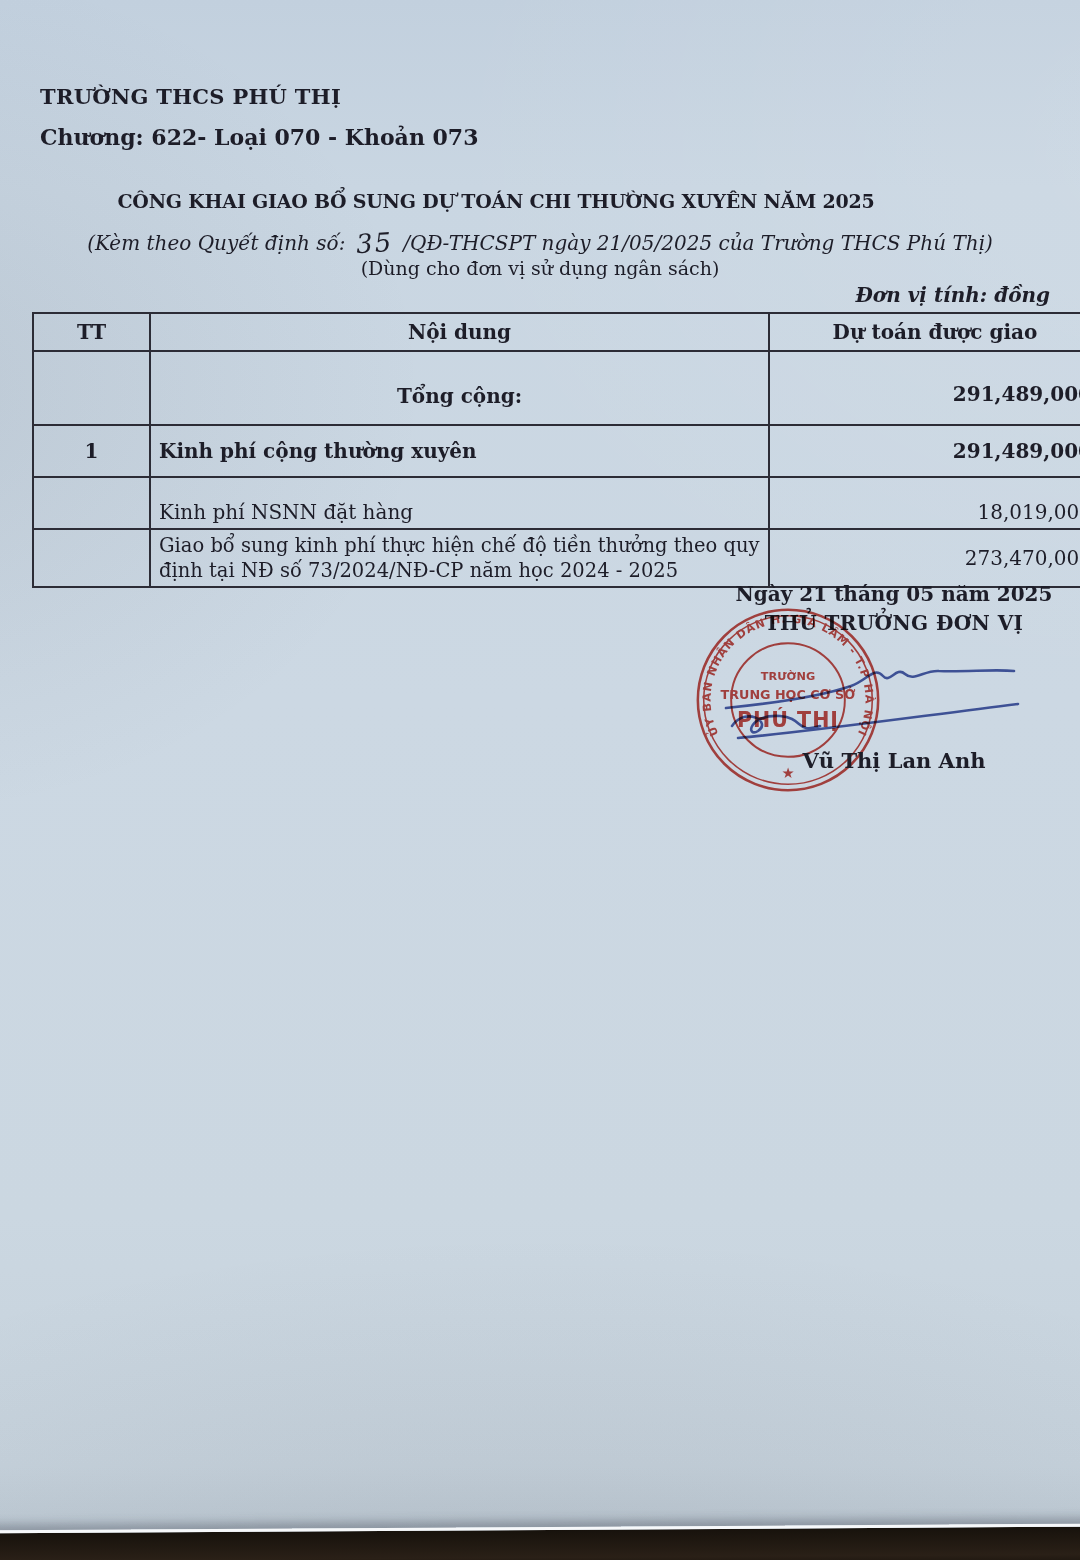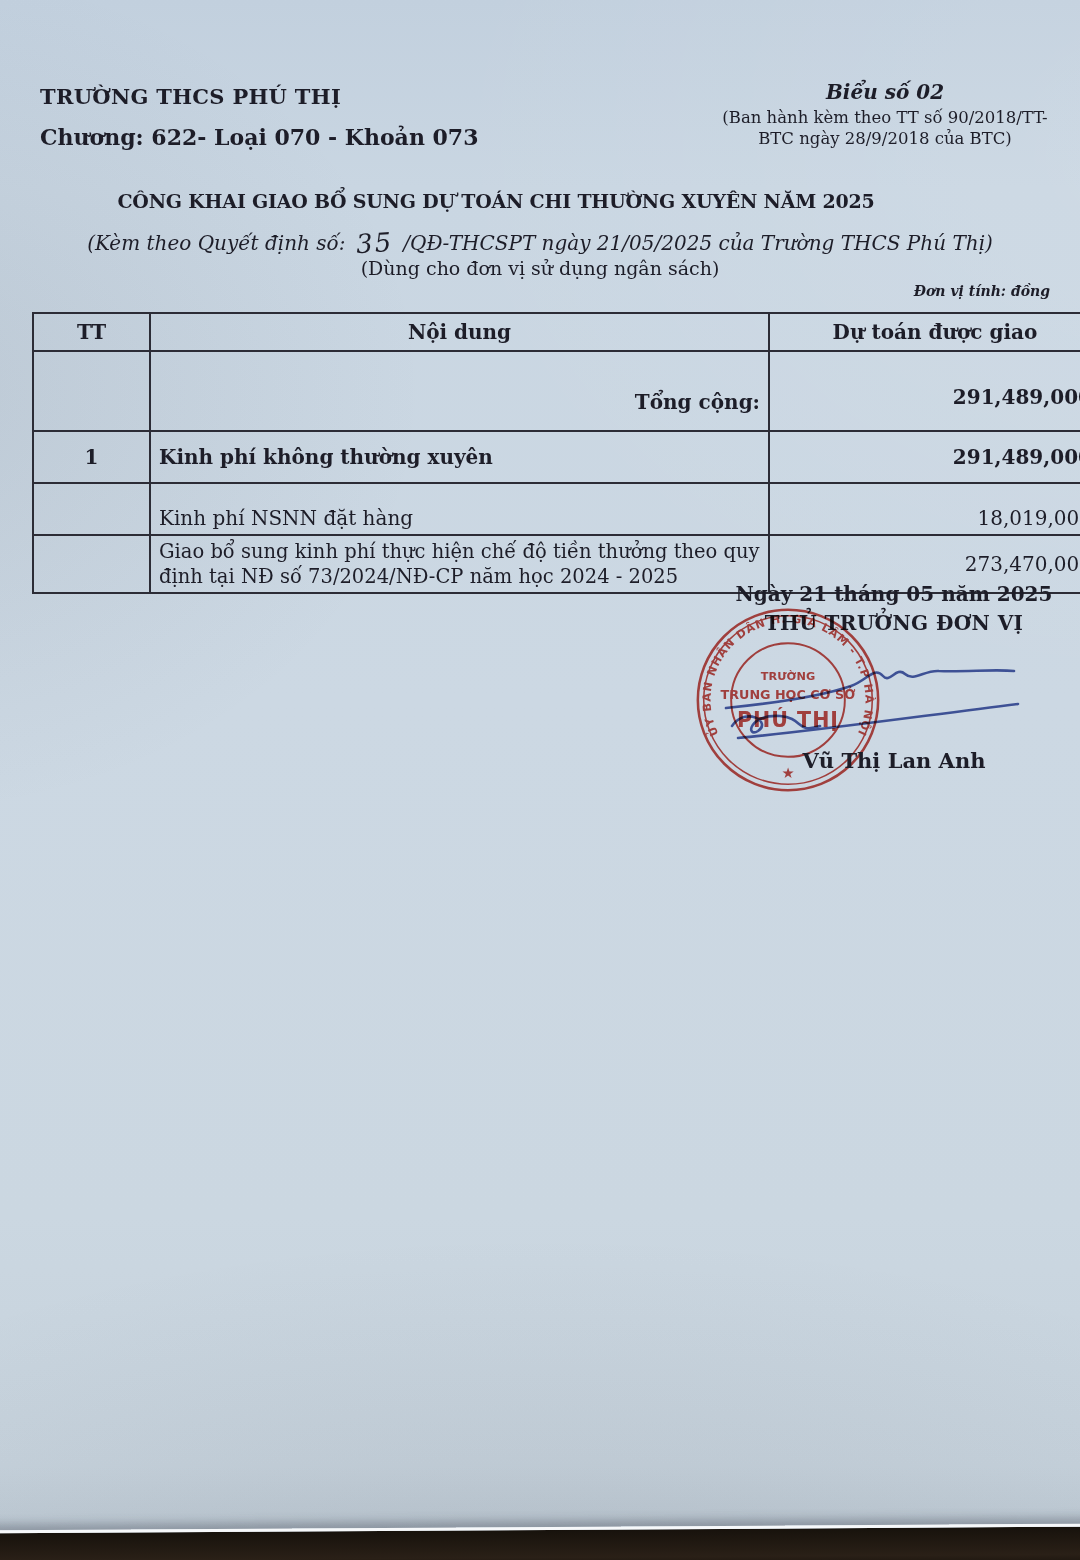--- a/index.html
+++ b/index.html
@@ -26,38 +26,38 @@
   .hdr-school{left:40px;top:84px;font-size:21px;font-weight:bold;letter-spacing:.3px;}
   .hdr-chapter{left:40px;top:124px;font-size:22px;font-weight:bold;}
   .hdr-right{left:720px;top:80px;width:330px;text-align:center;}
   .hdr-formno{font-size:20px;font-weight:bold;font-style:italic;}
   .hdr-note{font-size:16.5px;line-height:21px;margin-top:3px;}
 
   .title-main{left:0;top:190px;width:992px;text-align:center;font-size:19px;font-weight:bold;letter-spacing:-.2px;}
   .title-sub{left:0;top:226px;width:1080px;text-align:center;font-size:20px;font-style:italic;}
   .hand-no{display:inline-block;font-size:26px;font-style:italic;transform:rotate(-4deg) translateY(2px);letter-spacing:2px;padding:0 4px;}
   .title-usage{left:0;top:257px;width:1080px;text-align:center;font-size:19px;}
-  .unit-note{right:30px;top:283px;font-size:14px;font-style:italic;font-weight:600;}
+  .unit-note{right:30px;top:283px;font-size:20px;font-style:italic;font-weight:600;}
 
   table.main{
     position:absolute;left:32px;top:312px;width:1026px;
     border-collapse:collapse;table-layout:fixed;
   }
   table.main td,table.main th{
     border:2px solid #2c2c36;
     font-size:20px;vertical-align:middle;
     padding:2px 8px;color:#1d1d28;
   }
   th.col-tt{width:99px;}
   th.col-content{width:601px;border-radius:11px;}
   th.col-amount{width:314px;}
   .h-row th{font-weight:bold;text-align:center;height:32px;font-size:20px;}
   .amt{text-align:right;padding-right:12px;}
   .r-total td{height:52px;}
-  .r-total .cell-content{text-align:right;font-weight:bold;padding-top:24px;}
+  .r-total .cell-content{text-align:center;font-weight:bold;padding-top:18px;}
   .r-total .amt{font-weight:bold;padding-top:14px;}
   .r1 td{height:46px;}
   .r1 .cell-tt{text-align:center;font-weight:bold;}
   .r1 .cell-content{font-weight:bold;}
   .r1 .amt{font-weight:bold;}
   .r2 td{height:44px;}
   .r2 .cell-content,.r2 .amt{vertical-align:bottom;padding-bottom:4px;}
   .r3 td{height:52px;}
   .r3 .cell-content{font-size:19.5px;line-height:25px;margin-left:12px;}
 
@@ -77,27 +77,20 @@
   }
 </style>
 </head>
 <body>
 
 <div class="photo">
 
   <div class="abs hdr-school">TRƯỜNG THCS PHÚ THỊ</div>
   <div class="abs hdr-chapter">Chương: 622- Loại 070 - Khoản 073</div>
 
-  <div class="abs hdr-right">
-    <div class="hdr-formno">Biểu số 02</div>
-    <div class="hdr-note">
-      <div>(Ban hành kèm theo TT số 90/2018/TT-</div>
-      <div>BTC ngày 28/9/2018 của BTC)</div>
-    </div>
-  </div>
 
   <div class="abs title-main">CÔNG KHAI GIAO BỔ SUNG DỰ TOÁN CHI THƯỜNG XUYÊN NĂM 2025</div>
   <div class="abs title-sub">
     <span>(Kèm theo Quyết định số:</span>
     <span class="hand-no">35</span>
     <span>/QĐ-THCSPT ngày 21/05/2025 của Trường  THCS Phú Thị)</span>
   </div>
   <div class="abs title-usage">(Dùng cho đơn vị sử dụng ngân sách)</div>
   <div class="abs unit-note">Đơn vị tính: đồng</div>
 
@@ -110,21 +103,21 @@
       </tr>
     </thead>
     <tbody>
       <tr class="r-total">
         <td class="cell-tt"></td>
         <td class="cell-content">Tổng cộng:</td>
         <td class="amt">291,489,000</td>
       </tr>
       <tr class="r1">
         <td class="cell-tt">1</td>
-        <td class="cell-content">Kinh phí không thường xuyên</td>
+        <td class="cell-content">Kinh phí cộng thường xuyên</td>
         <td class="amt">291,489,000</td>
       </tr>
       <tr class="r2">
         <td class="cell-tt"></td>
         <td class="cell-content">Kinh phí NSNN  đặt hàng</td>
         <td class="amt">18,019,000</td>
       </tr>
       <tr class="r3">
         <td class="cell-tt"></td>
         <td class="cell-content">Giao bổ sung kinh phí thực hiện chế độ tiền thưởng theo quy định tại NĐ số 73/2024/NĐ-CP năm học 2024 - 2025</td>

